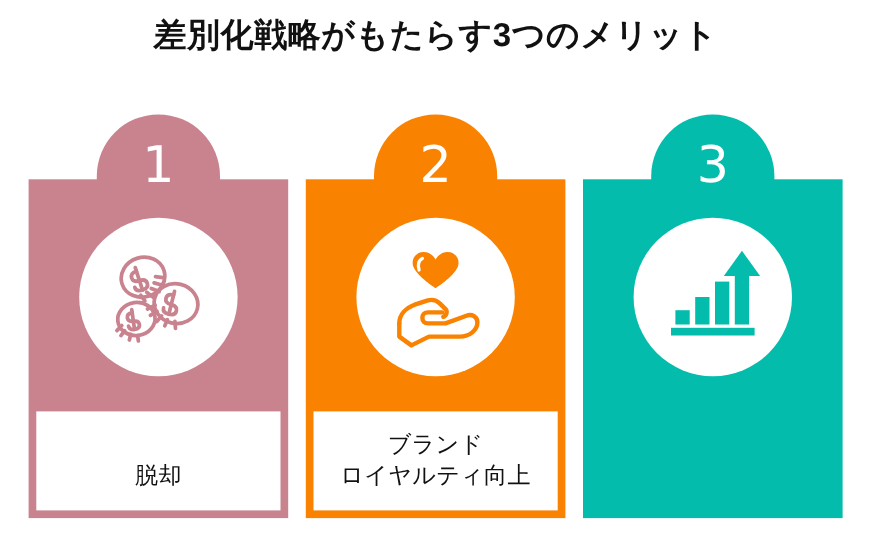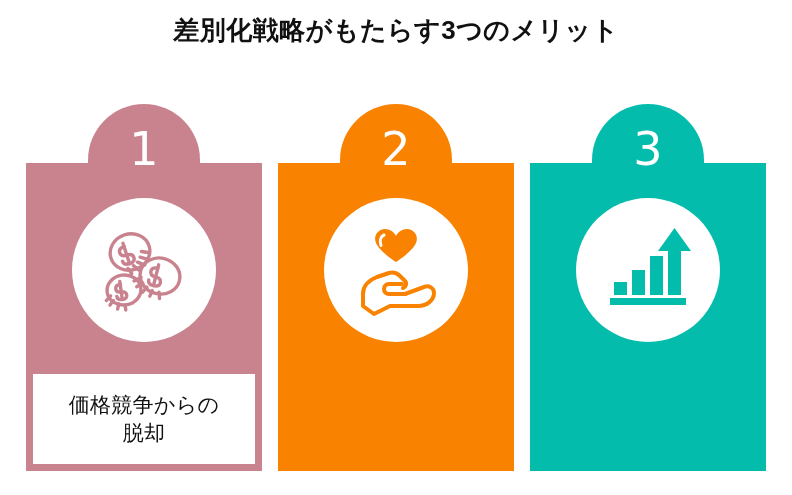--- a/index.html
+++ b/index.html
@@ -22,21 +22,21 @@
     background: #ffffff;
   }
 
   
   .title {
     position: absolute;
     top: 14px;
     left: 0;
     width: 792px;
     text-align: center;
-    font-size: 26px;
+    font-size: 30px;
     font-weight: 700;
     color: #111111;
     letter-spacing: 0.5px;
     line-height: 1.25;
     white-space: nowrap;
   }
 
   
   .cards {
     position: absolute;
@@ -179,21 +179,21 @@
               <line x1="20" y1="81" x2="16" y2="85" transform="rotate(-8 32 72)"></line>
               <line x1="25" y1="85" x2="23" y2="90" transform="rotate(-8 32 72)"></line>
               <line x1="31" y1="87" x2="31" y2="92" transform="rotate(-8 32 72)"></line>
             </g>
           </svg>
         </span>
       </div>
 
       <div class="label-box">
         <div class="label-text">
-          <span>価格競争からの</span><br>
+          <br>
           <span>脱却</span>
         </div>
       </div>
     </div>
 
     <div class="card c2">
       <div class="dome" style="background-color: rgb(249, 130, 0);"></div>
       <div class="body" style="background-color: rgb(249, 130, 0);"></div>
       <div class="number">2</div>
 
@@ -228,20 +228,26 @@
                        C 19 68, 25 62, 33 59
                        L 45 55
                        C 49 54, 53 55, 56 58
                        L 61 63
                        C 63 65, 62 69, 59 70"></path>
             </g>
           </svg>
         </span>
       </div>
 
+      <div class="label-box">
+        <div class="label-text">
+          <span>ブランド</span><br>
+          <span>ロイヤルティ向上</span>
+        </div>
+      </div>
     </div>
 
     <div class="card c3">
       <div class="dome" style="background-color: rgb(3, 188, 172);"></div>
       <div class="body" style="background-color: rgb(3, 188, 172);"></div>
       <div class="number">3</div>
 
       <div class="icon-plate">
         <span>
           <svg width="104" height="104" viewBox="0 0 104 104" aria-hidden="true">

